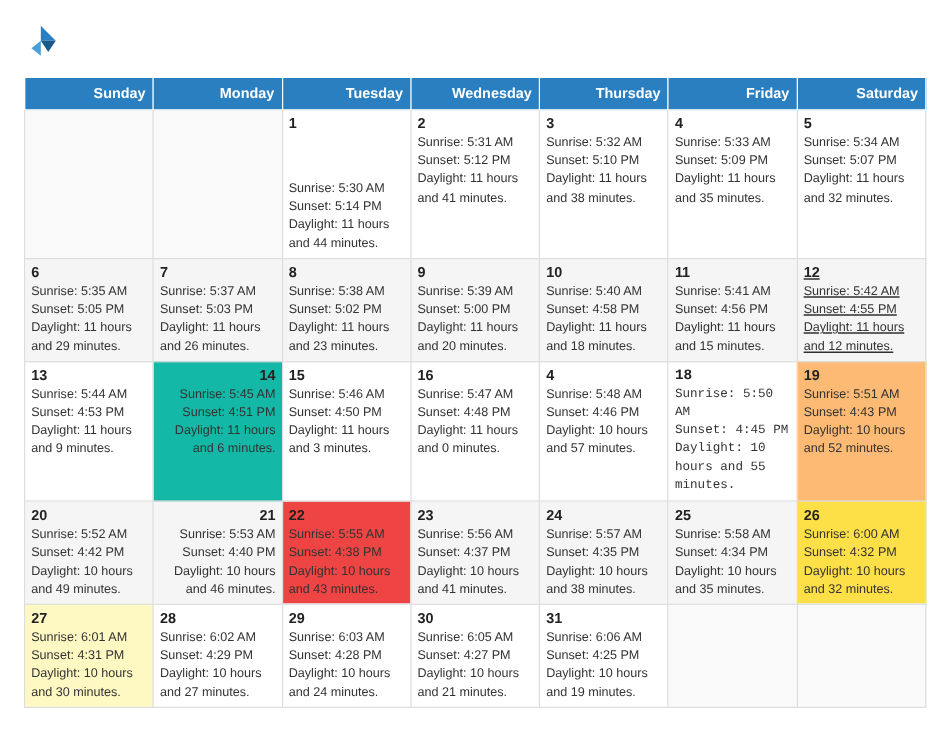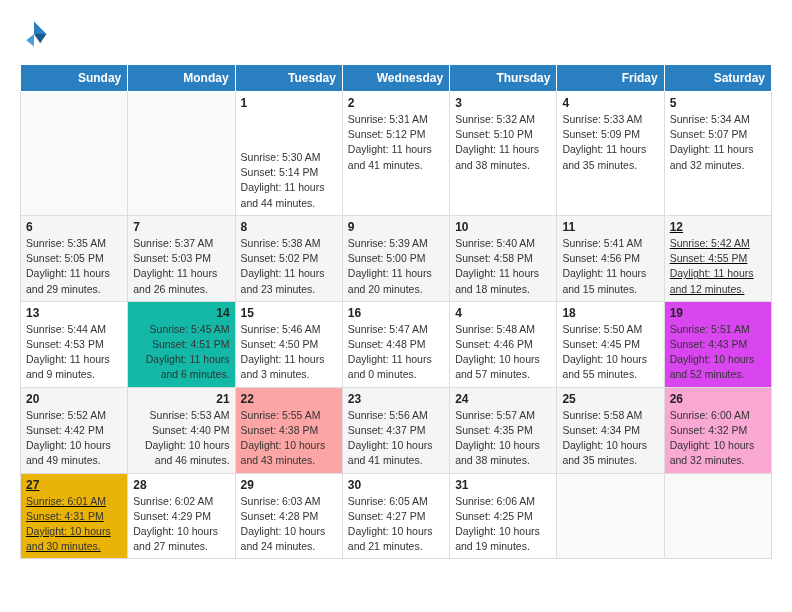--- a/index.html
+++ b/index.html
@@ -227,47 +227,47 @@
           <div class="day-info" style="white-space: pre-line;">Sunrise: 5:47 AM
 Sunset: 4:48 PM
 Daylight: 11 hours and 0 minutes.</div>
         </td>
         <td style="background: rgb(255, 255, 255);">
           <div class="day-num">4</div>
           <div class="day-info" style="white-space: pre-line;">Sunrise: 5:48 AM
 Sunset: 4:46 PM
 Daylight: 10 hours and 57 minutes.</div>
         </td>
-        <td style="background: rgb(255, 255, 255);">
+        <td style="background: rgb(255, 255, 255); font-family: Liberation Mono, monospace;">
           <div class="day-num">18</div>
           <div class="day-info" style="white-space: pre-line;">Sunrise: 5:50 AM
 Sunset: 4:45 PM
 Daylight: 10 hours and 55 minutes.</div>
         </td>
-        <td style="background: #d946ef; margin-top: 21px;">
+        <td style="background: #fdba74; margin-top: 21px;">
           <div class="day-num">19</div>
           <div class="day-info" style="white-space: pre-line;">Sunrise: 5:51 AM
 Sunset: 4:43 PM
 Daylight: 10 hours and 52 minutes.</div>
         </td>
       </tr>
       <tr>
         <td style="background: rgb(245, 245, 245);">
           <div class="day-num">20</div>
           <div class="day-info" style="white-space: pre-line;">Sunrise: 5:52 AM
 Sunset: 4:42 PM
 Daylight: 10 hours and 49 minutes.</div>
         </td>
         <td style="background: rgb(245, 245, 245); text-align: right;">
           <div class="day-num">21</div>
           <div class="day-info" style="white-space: pre-line;">Sunrise: 5:53 AM
 Sunset: 4:40 PM
 Daylight: 10 hours and 46 minutes.</div>
         </td>
-        <td style="background: #fca5a5;">
+        <td style="background: #ef4444;">
           <div class="day-num">22</div>
           <div class="day-info" style="white-space: pre-line;">Sunrise: 5:55 AM
 Sunset: 4:38 PM
 Daylight: 10 hours and 43 minutes.</div>
         </td>
         <td style="background: rgb(245, 245, 245);">
           <div class="day-num">23</div>
           <div class="day-info" style="white-space: pre-line;">Sunrise: 5:56 AM
 Sunset: 4:37 PM
 Daylight: 10 hours and 41 minutes.</div>
@@ -277,29 +277,29 @@
           <div class="day-info" style="white-space: pre-line;">Sunrise: 5:57 AM
 Sunset: 4:35 PM
 Daylight: 10 hours and 38 minutes.</div>
         </td>
         <td style="background: rgb(245, 245, 245);">
           <div class="day-num">25</div>
           <div class="day-info" style="white-space: pre-line;">Sunrise: 5:58 AM
 Sunset: 4:34 PM
 Daylight: 10 hours and 35 minutes.</div>
         </td>
-        <td style="background: #f9a8d4;">
+        <td style="background: #fde047;">
           <div class="day-num">26</div>
           <div class="day-info" style="white-space: pre-line;">Sunrise: 6:00 AM
 Sunset: 4:32 PM
 Daylight: 10 hours and 32 minutes.</div>
         </td>
       </tr>
       <tr>
-        <td style="background: #eab308; text-decoration: underline;">
+        <td style="background: #fef9c3;">
           <div class="day-num">27</div>
           <div class="day-info" style="white-space: pre-line;">Sunrise: 6:01 AM
 Sunset: 4:31 PM
 Daylight: 10 hours and 30 minutes.</div>
         </td>
         <td style="background: rgb(255, 255, 255);">
           <div class="day-num">28</div>
           <div class="day-info" style="white-space: pre-line;">Sunrise: 6:02 AM
 Sunset: 4:29 PM
 Daylight: 10 hours and 27 minutes.</div>

